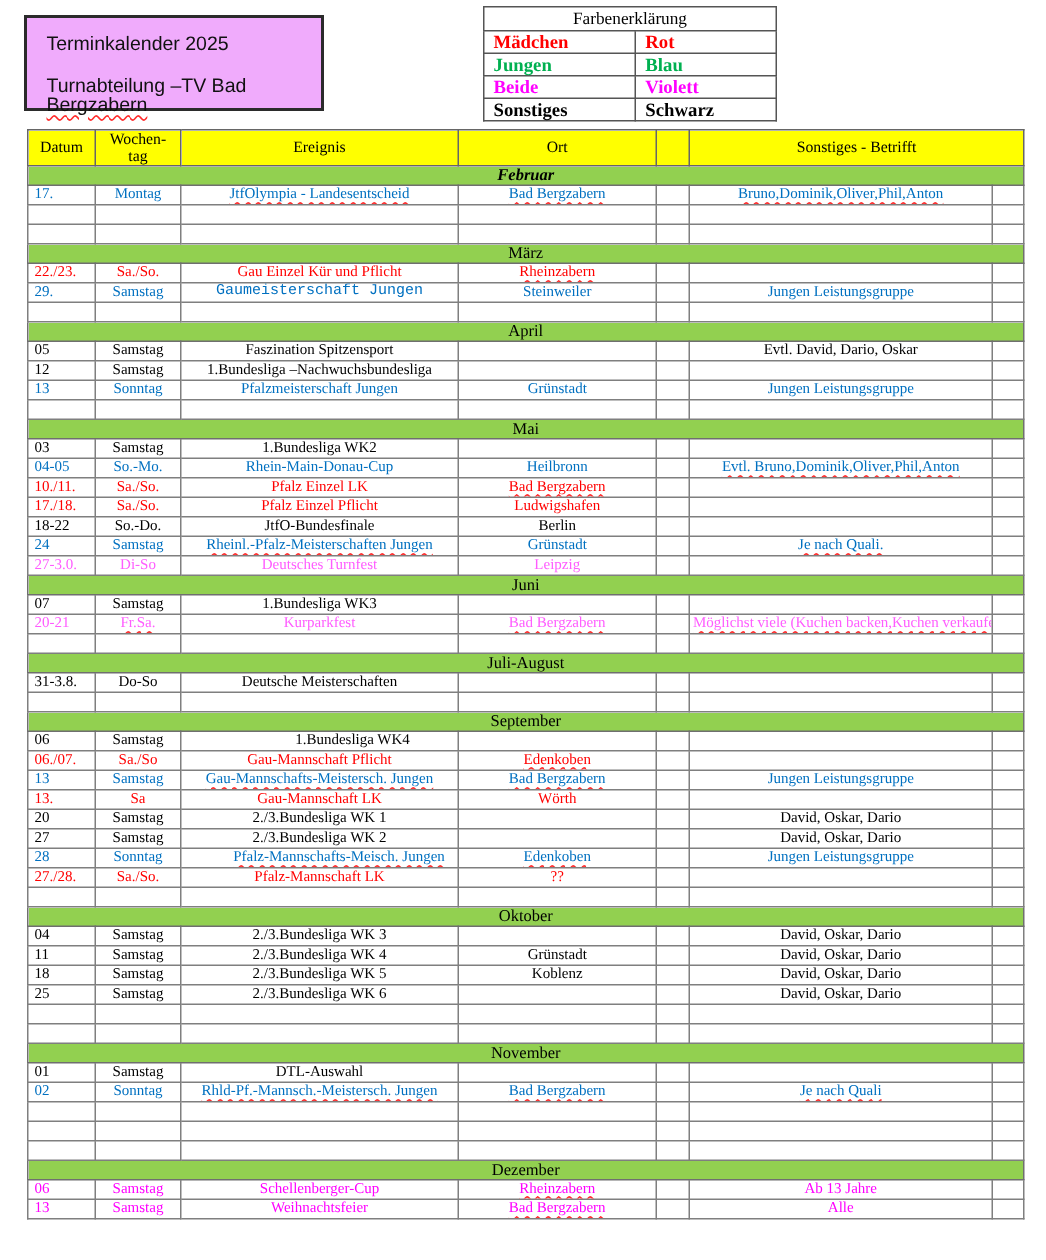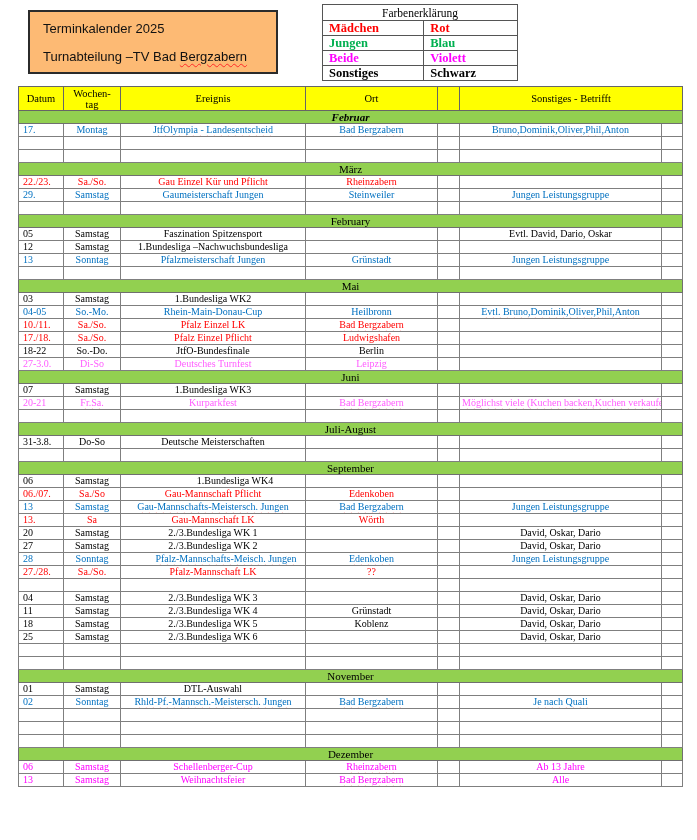--- a/index.html
+++ b/index.html
@@ -2,22 +2,22 @@
 <html><head>
 <meta charset="utf-8">
 <style>
   html,body{margin:0;padding:0;}
   body{
     width:697px;height:840px;background:#ffffff;position:relative;
     font-family:"Liberation Serif", serif;color:#000;
   }
   
   .title-box{
-    position:absolute;left:28px;top:10px;width:250px;height:64px;
-    border:2px solid #2b2b2b;background:#fdba74;
+    position:absolute;left:16px;top:10px;width:200px;height:64px;
+    border:2px solid #2b2b2b;background:#f0abfc;
     font-family:"Liberation Sans", sans-serif;font-size:13px;color:#111;
     padding:10px 0 0 13px;box-sizing:border-box;line-height:1.0;
   }
   .title-box .l1{margin-bottom:15px;}
   
   table{border-collapse:collapse;}
   .legend{
     position:absolute;left:322px;top:4px;width:196px;
     font-size:12px;
   }
@@ -143,37 +143,37 @@
         <td style="color: rgb(255, 0, 0);">Sa./So.</td>
         <td style="color: rgb(255, 0, 0);">Gau Einzel Kür und Pflicht</td>
         <td class="wavy" style="color: rgb(255, 0, 0);">Rheinzabern</td>
         <td></td>
         <td style="color: rgb(255, 0, 0);"></td>
         <td></td>
       </tr>
       <tr>
         <td class="cell-datum" style="color: rgb(0, 112, 192); margin-top: 35px;">29.</td>
         <td style="color: rgb(0, 112, 192);">Samstag</td>
-        <td style="color: rgb(0, 112, 192);">Gaumeisterschaft Jungen</td>
+        <td style="color: rgb(0, 112, 192); font-family: Liberation Mono, monospace;">Gaumeisterschaft Jungen</td>
         <td style="color: rgb(0, 112, 192);">Steinweiler</td>
         <td></td>
         <td style="color: rgb(0, 112, 192);">Jungen Leistungsgruppe</td>
         <td></td>
       </tr>
       <tr>
         <td class="cell-datum" style="color: rgb(0, 0, 0);"></td>
         <td style="color: rgb(0, 0, 0);"></td>
         <td style="color: rgb(0, 0, 0);"></td>
         <td style="color: rgb(0, 0, 0);"></td>
         <td></td>
         <td style="color: rgb(0, 0, 0);"></td>
         <td></td>
       </tr>
       <tr class="month-row">
-        <td colspan="7">February</td>
+        <td colspan="7">April</td>
       </tr>
       <tr>
         <td class="cell-datum" style="color: rgb(0, 0, 0);">05</td>
         <td style="color: rgb(0, 0, 0);">Samstag</td>
         <td style="color: rgb(0, 0, 0);">Faszination Spitzensport</td>
         <td style="color: rgb(0, 0, 0);"></td>
         <td></td>
         <td style="color: rgb(0, 0, 0);">Evtl. David, Dario, Oskar</td>
         <td></td>
       </tr>
@@ -246,20 +246,29 @@
       <tr>
         <td class="cell-datum" style="color: rgb(0, 0, 0);">18-22</td>
         <td style="color: rgb(0, 0, 0);">So.-Do.</td>
         <td style="color: rgb(0, 0, 0);">JtfO-Bundesfinale</td>
         <td style="color: rgb(0, 0, 0);">Berlin</td>
         <td></td>
         <td style="color: rgb(0, 0, 0);"></td>
         <td></td>
       </tr>
       <tr>
+        <td class="cell-datum" style="color: rgb(0, 112, 192);">24</td>
+        <td style="color: rgb(0, 112, 192);">Samstag</td>
+        <td class="wavy" style="color: rgb(0, 112, 192);">Rheinl.-Pfalz-Meisterschaften Jungen</td>
+        <td style="color: rgb(0, 112, 192);">Grünstadt</td>
+        <td></td>
+        <td class="wavy" style="color: rgb(0, 112, 192);">Je nach Quali.</td>
+        <td></td>
+      </tr>
+      <tr>
         <td class="cell-datum" style="color: rgb(255, 92, 255);">27-3.0.</td>
         <td style="color: rgb(255, 92, 255);">Di-So</td>
         <td style="color: rgb(255, 92, 255);">Deutsches Turnfest</td>
         <td style="color: rgb(255, 92, 255);">Leipzig</td>
         <td></td>
         <td style="color: rgb(255, 92, 255);"></td>
         <td></td>
       </tr>
       <tr class="month-row">
         <td colspan="7">Juni</td>
@@ -389,20 +398,23 @@
       </tr>
       <tr>
         <td class="cell-datum" style="color: rgb(0, 0, 0);"></td>
         <td style="color: rgb(0, 0, 0);"></td>
         <td style="color: rgb(0, 0, 0);"></td>
         <td style="color: rgb(0, 0, 0);"></td>
         <td></td>
         <td style="color: rgb(0, 0, 0);"></td>
         <td></td>
       </tr>
+      <tr class="month-row">
+        <td colspan="7">Oktober</td>
+      </tr>
       <tr>
         <td class="cell-datum" style="color: rgb(0, 0, 0);">04</td>
         <td style="color: rgb(0, 0, 0);">Samstag</td>
         <td style="color: rgb(0, 0, 0);">2./3.Bundesliga WK 3</td>
         <td style="color: rgb(0, 0, 0);"></td>
         <td></td>
         <td style="color: rgb(0, 0, 0);">David, Oskar, Dario</td>
         <td></td>
       </tr>
       <tr>

